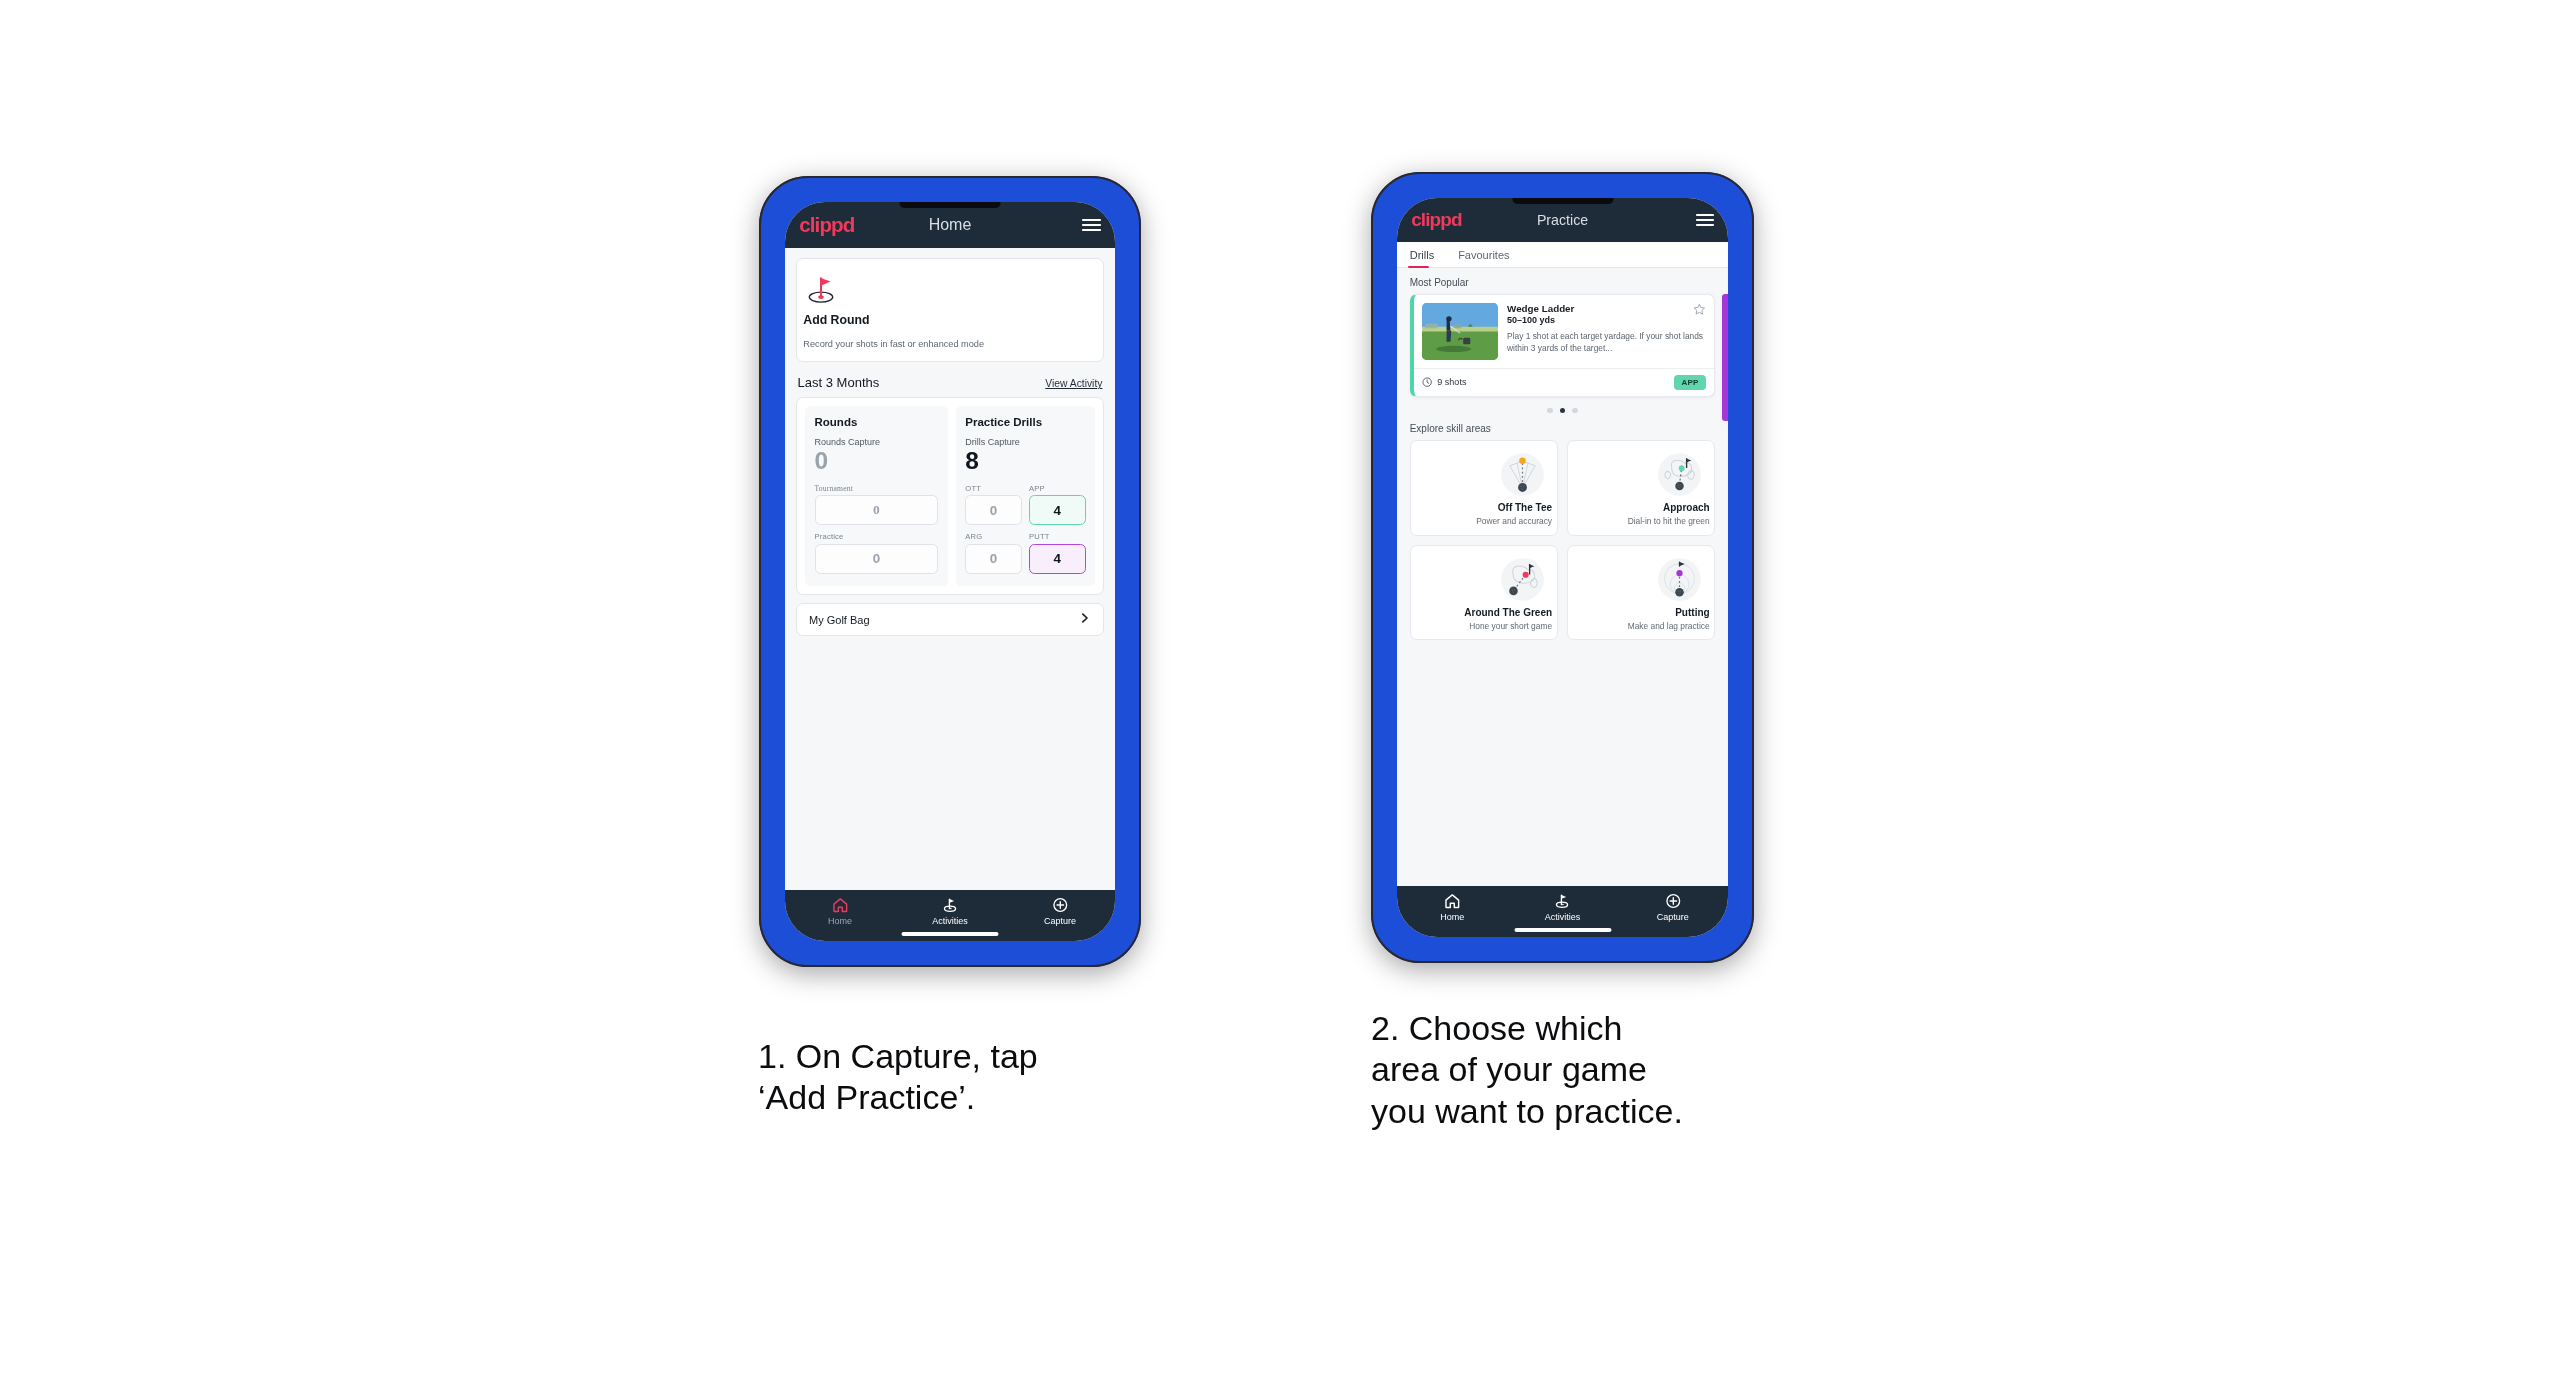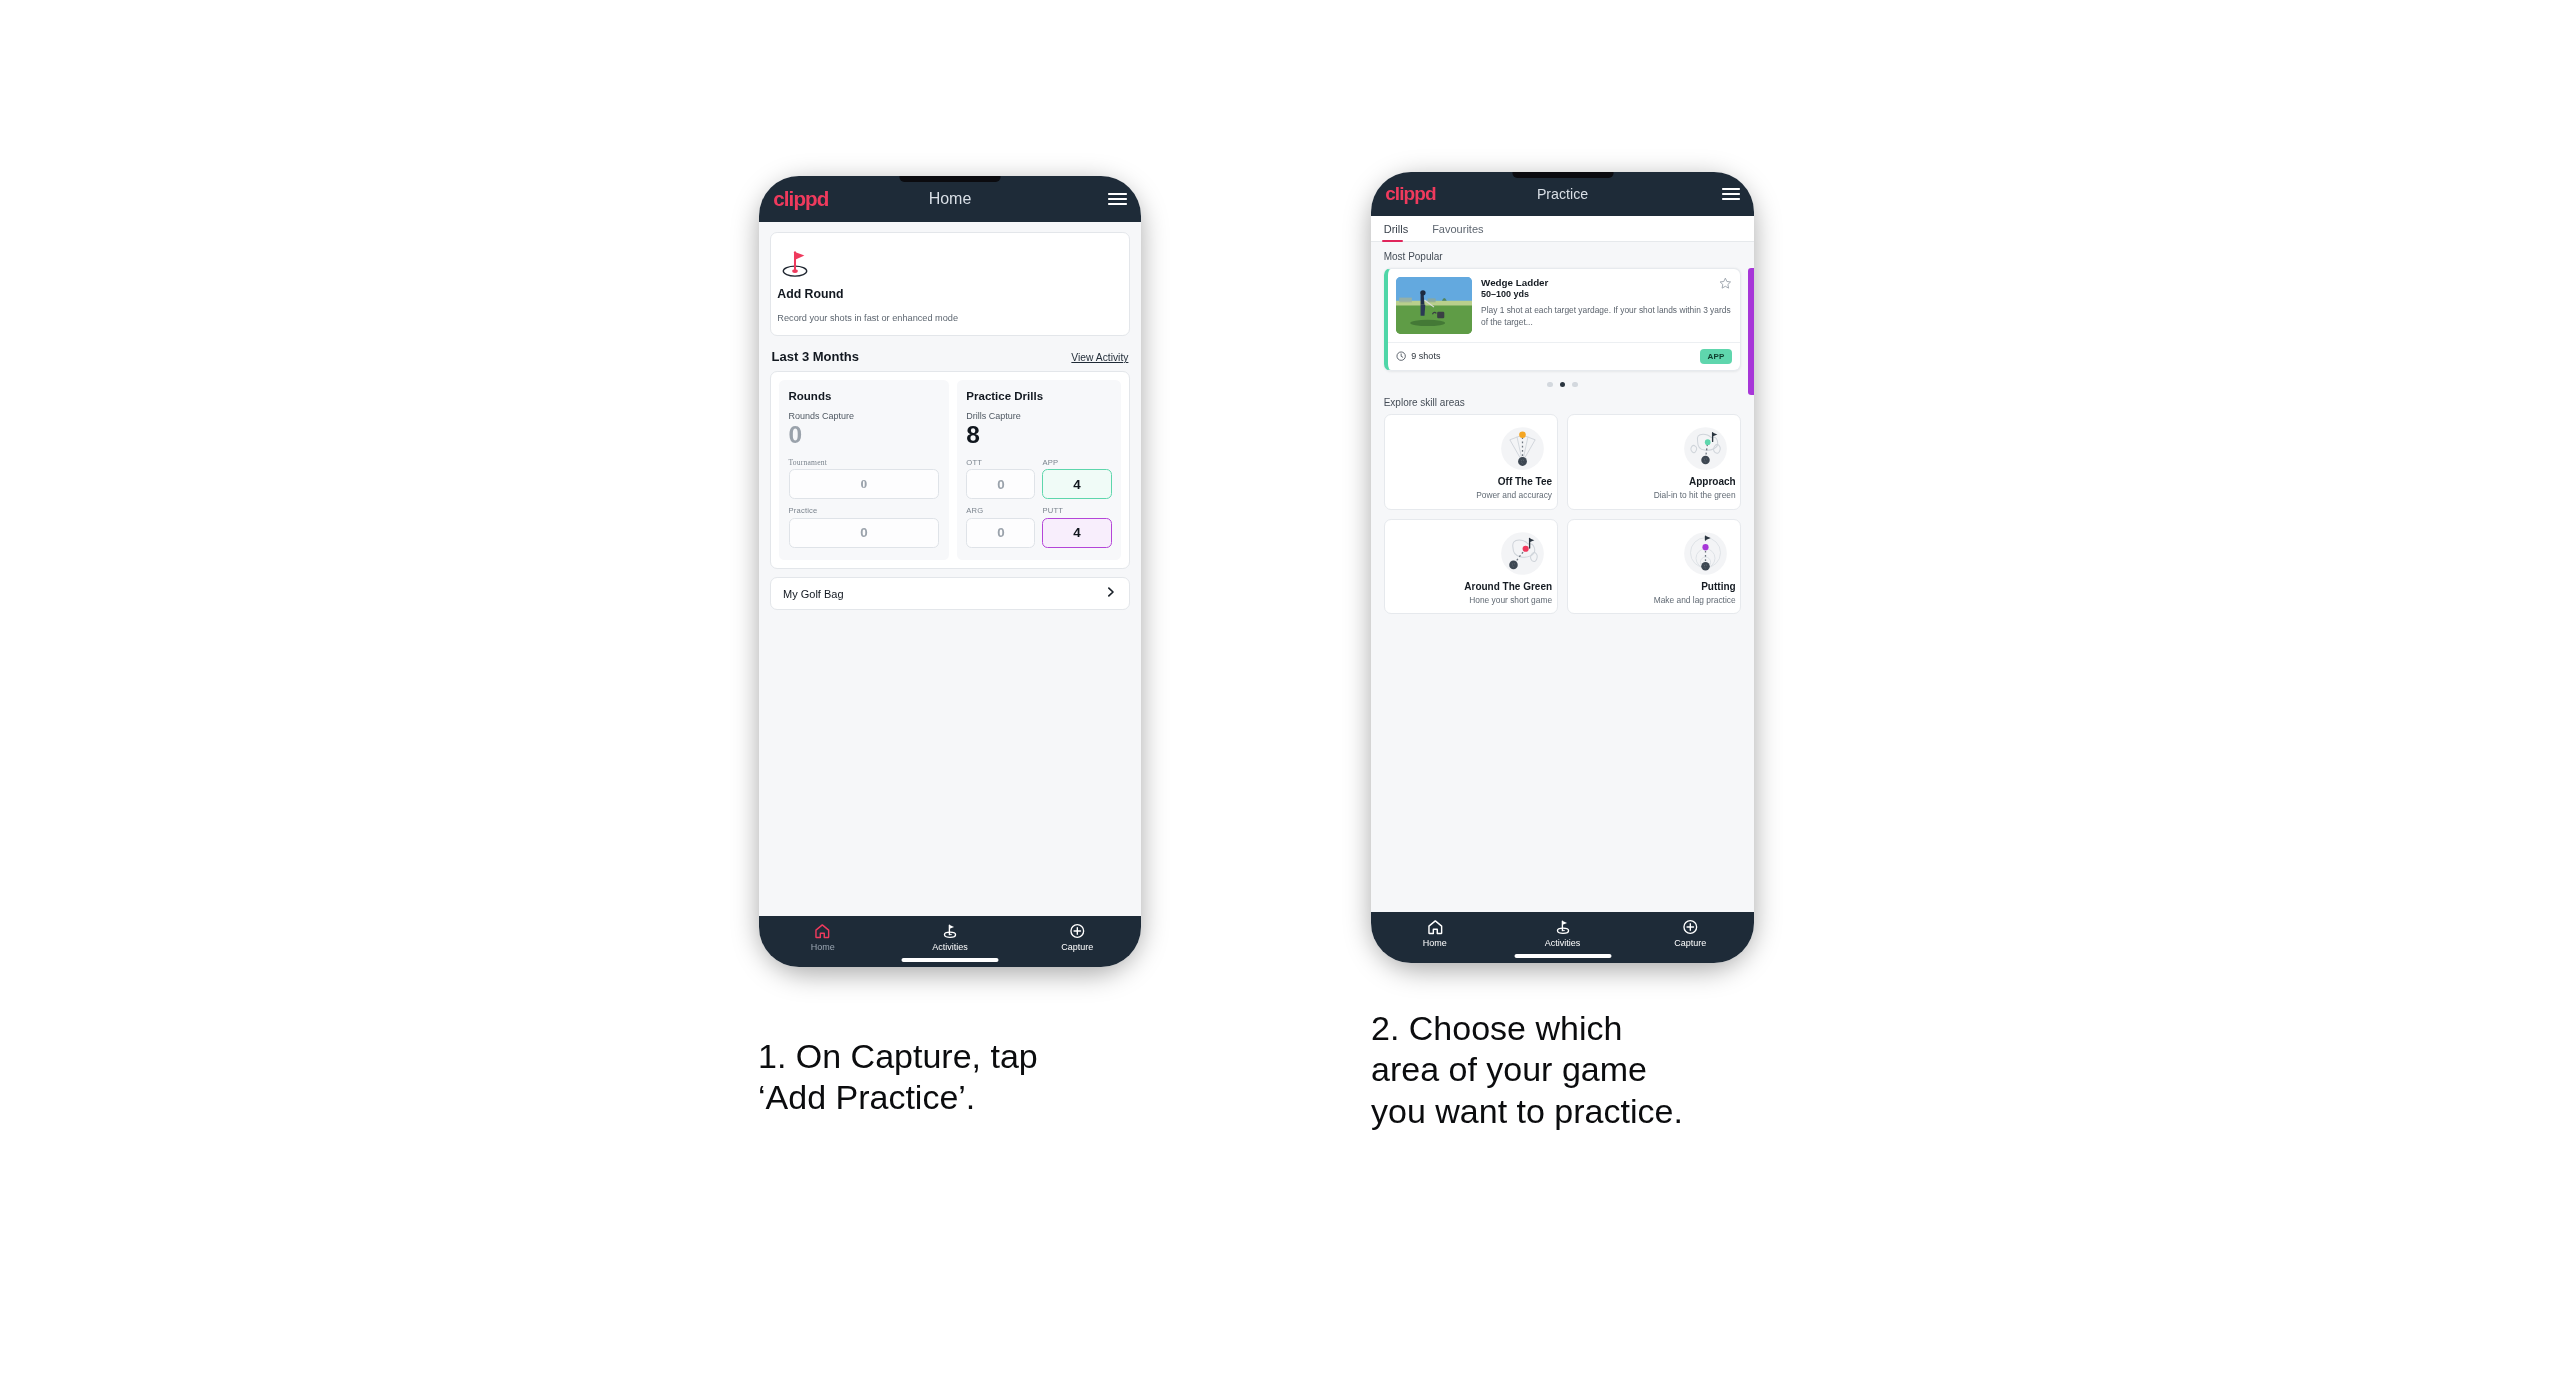--- a/index.html
+++ b/index.html
@@ -9,21 +9,21 @@
     font-family: "Liberation Sans", sans-serif;
     overflow: hidden;
   }
   .stage { position: relative; width: 2576px; height: 1386px; }
 
   
   .phone {
     position: absolute;
     background: #1d4ed8;
     border-radius: 49px;
-    padding: 0;
+    padding: 26px;
     box-shadow: 0 6.3px 27px rgba(0,0,0,0.34);
   }
   .phone::before { 
     content: "";
     position: absolute; inset: 0;
     border-radius: 49px;
     border: 2.4px solid #2a2730;
     pointer-events: none;
   }
   .screen {
@@ -83,21 +83,21 @@
     min-height: 104px;
   }
   .action-icon { height: 36px; display:flex; align-items:center; justify-content:center; margin-bottom: 6.3px; }
   .action-title { font-size: 12.3px; font-weight: 700; color: #121820; margin-bottom: 3.2px; }
   .action-sub { font-size: 9.2px; color: #5d6670; line-height: 1.35; text-align: center; margin-top: 8px; }
 
   .section-row {
     display: flex; align-items: baseline; justify-content: space-between;
     padding: 13.4px 1.6px 7.1px 1.6px;
   }
-  .section-title { font-size: 13px; font-weight: 700; color: #121820; }
+  .section-title { font-size: 13px; font-weight: 400; color: #121820; }
   .section-link { font-size: 10.3px; color: #1f2a36; text-decoration: underline; }
 
   .stats-card { background:#fff; border:0.8px solid #e3e6ea; border-radius:7.1px; padding: 8px; display:flex; gap:8px; }
   .stat-col { flex: 1; background: #f7f8fa; border-radius: 5.5px; padding: 10.3px 9.5px 12px 9.5px; }
   .stat-col.right { flex: 0 0 48%; }
   .stat-head { font-size: 11.5px; font-weight: 700; color: #121820; margin-bottom: 8.7px; }
   .stat-caption { font-size: 9px; color: #4f5862; margin-bottom: 0.8px; }
   .stat-big { font-size: 24.5px; font-weight: 700; line-height: 1.08; color: #9aa2ab; margin-bottom: 9.5px; }
   .stat-big.dark { color: #10161d; }
   .mini-label { font-size: 7.6px; color: #7a838d; margin-bottom: 2.4px; letter-spacing: 0.2px; }

